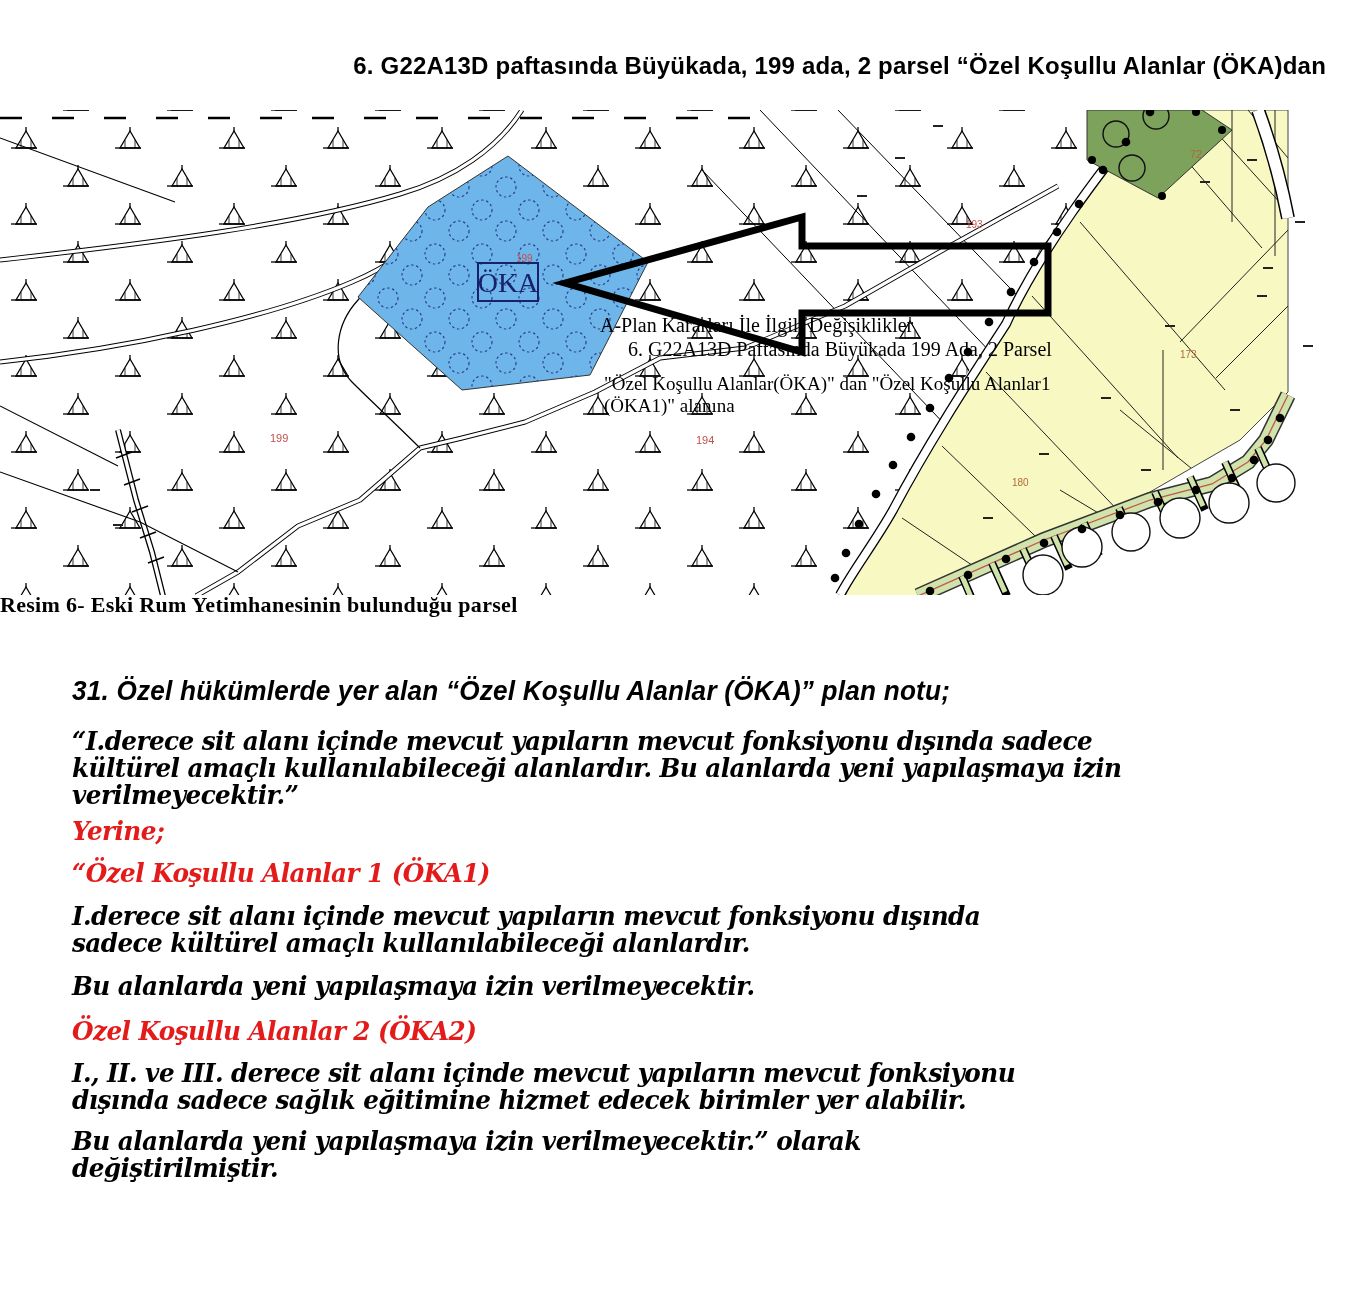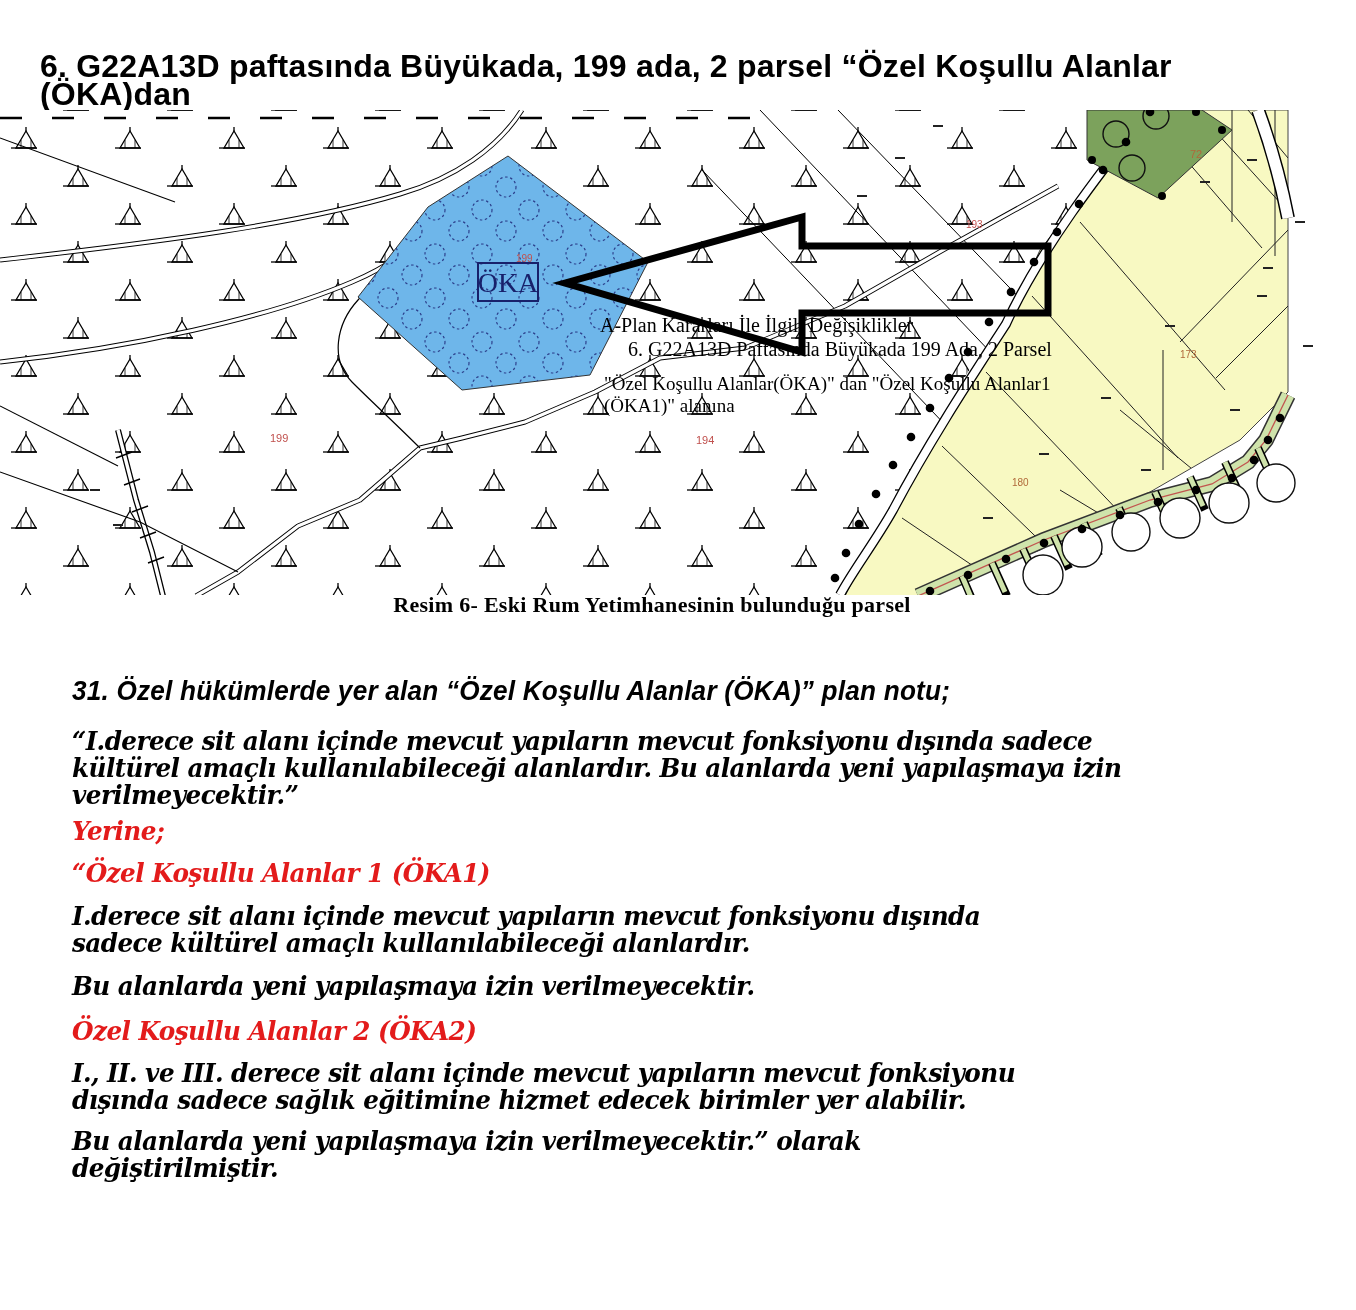--- a/index.html
+++ b/index.html
@@ -1,32 +1,32 @@
 <!DOCTYPE html>
 <html><head>
 <meta charset="utf-8">
 <style>
   html,body{margin:0;padding:0;background:#ffffff;}
   body{width:1356px;height:1310px;position:relative;overflow:hidden;
        font-family:"Liberation Sans",sans-serif;color:#000;}
 
   
   .page-heading{position:absolute;top:52px;left:40px;right:30px;
-    text-align:left;font-weight:bold;font-size:32px;line-height:28px;
+    text-align:right;font-weight:bold;font-size:24px;line-height:28px;
     letter-spacing:.2px;color:#000;}
   .page-heading .u1{text-decoration:underline;}
 
   
   .map-wrap{position:absolute;top:110px;left:0;width:1356px;height:485px;}
   .map-wrap svg{display:block;}
 
   
   .map-caption{position:absolute;top:592px;left:0;width:1272px;
-    text-align:center;font-family:"Liberation Serif",serif;
-    font-weight:bold;font-size:22px;letter-spacing:.3px;margin-left:16px;}
+    font-family:"Liberation Serif",serif;
+    font-weight:bold;font-size:22px;letter-spacing:.3px;}
 
   
   .doc-text{position:absolute;left:72px;right:48px;top:0;}
   .para{position:absolute;left:0;white-space:pre-line;
     font-family:"DejaVu Serif",serif;font-weight:bold;font-style:italic;
     font-size:26px;line-height:27px;letter-spacing:-0.6px;
     transform:scaleX(.95);transform-origin:0 0;}
   .sansb{font-family:"Liberation Sans",sans-serif;font-size:27px;
     letter-spacing:.2px;transform:scaleX(.97);}
   .red{color:#e31b1b;}

